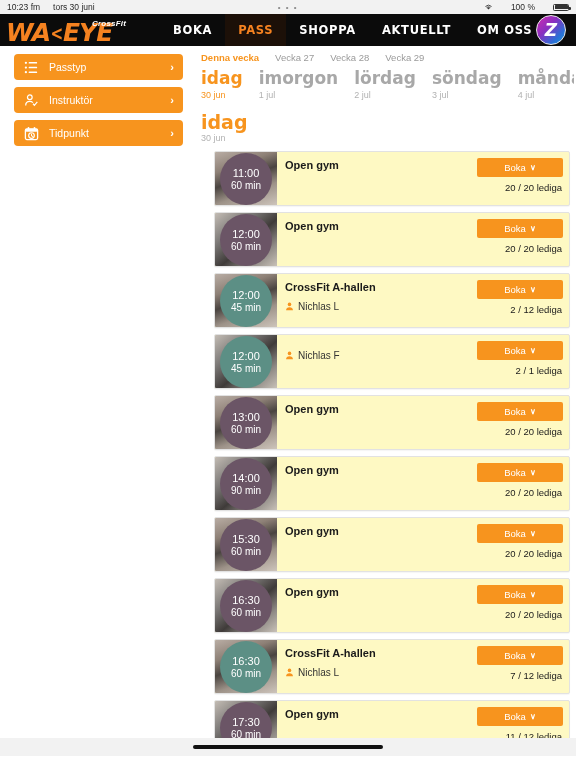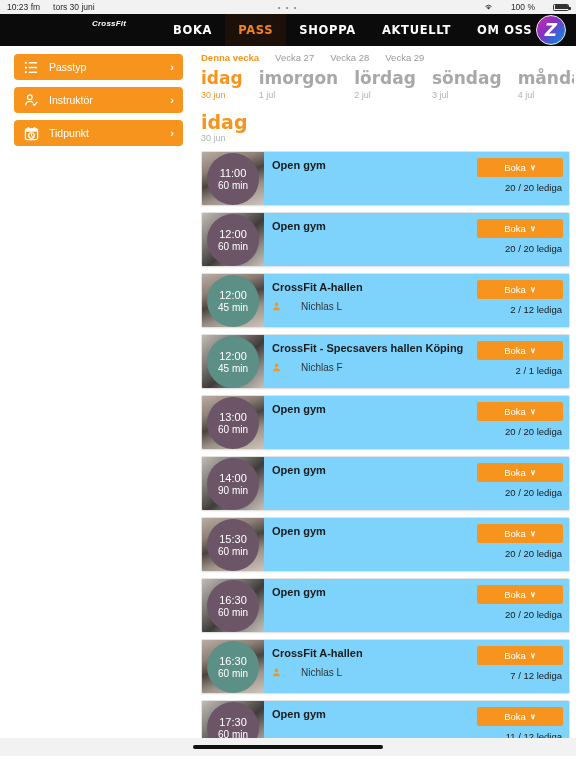--- a/index.html
+++ b/index.html
@@ -124,25 +124,26 @@
   .heading { padding: 12px 0 8px 6px; }
   .heading-title {
     font-size: 19px; font-weight: bold; color: #f7941e;
     font-family: "DejaVu Sans", sans-serif; line-height: 1.1;
   }
   .heading-sub { font-size: 9px; color: #b2b2b2; margin-top: 1px; }
 
   
   .class-list { padding: 0 4px 0 6px; }
   .class-row {
-    display: flex; background: #7dd3fc;
+    display: flex; background: #fef9c3;
     border: 1px solid #e2e2e2; border-radius: 2px;
     height: 55px; margin-bottom: 6px; position: relative;
     box-shadow: 0 1px 1px rgba(0,0,0,0.04);
     overflow: hidden;
+    margin-left: 13px;
   }
   .thumb {
     width: 62px; height: 100%; flex: 0 0 62px; position: relative;
     overflow: hidden;
   }
   .thumb-img { position: absolute; inset: 0; }
   .badge {
     position: absolute; left: 50%; top: 50%;
     transform: translate(-50%, -50%);
     width: 52px; height: 52px; border-radius: 50%;
@@ -152,21 +153,21 @@
   }
   .badge-time { font-size: 11px; }
   .badge-dur { font-size: 10px; }
 
   .row-main { flex: 1; padding: 7px 0 0 8px; min-width: 0; }
   .class-title {
     font-size: 11px; font-weight: bold; color: #1a1a1a;
     white-space: nowrap; overflow: hidden; text-overflow: ellipsis;
   }
   .instructor {
-    display: flex; align-items: center; gap: 20px; margin-top: 4px;
+    display: flex; align-items: center; gap: 4px; margin-top: 4px;
   }
   .instr-name { font-size: 10px; color: #333333; }
 
   .row-right {
     width: 92px; flex: 0 0 92px; padding: 6px 6px 0 0;
     display: flex; flex-direction: column; align-items: stretch;
   }
   .boka-btn {
     background: #f7941e; border-radius: 2px; height: 19px;
     display: flex; align-items: center; justify-content: center;
@@ -205,20 +206,25 @@
     <span>100 %</span>
     <span class="batt">
         <span class="batt-fill"></span>
       </span>
   </div>
 </div>
 
 <div class="navbar">
   <div class="logo-wrap">
     <div class="logo-crossfit">CrossFit</div>
+    <div class="logo-main">
+      <span>WA</span>
+      <span class="logo-chev">&lt;</span>
+      <span>EYE</span>
+    </div>
   </div>
   <div class="nav-items">
     <div class="nav-item">BOKA</div>
     <div class="nav-item active">PASS</div>
     <div class="nav-item">SHOPPA</div>
     <div class="nav-item">AKTUELLT</div>
     <div class="nav-item">OM OSS</div>
   </div>
   <div class="avatar">Z</div>
 </div>
@@ -377,21 +383,20 @@
         </div>
         <div class="class-row">
     <div class="thumb">
       <div class="thumb-img" style="background:linear-gradient(140deg,#c3bcb4 0%,#7d7a78 30%,#3f3b39 55%,#8f8a85 78%,#c8c1b8 100%)"></div>
       <div class="badge" style="background:#5c8f85">
         <span class="badge-time">12:00</span>
         <span class="badge-dur">45 min</span>
       </div>
     </div>
     <div class="row-main">
-      <div class="class-title">CrossFit - Specsavers hallen Köping</div>
 
       <div class="instructor">
         <span>
           <svg viewBox="0 0 12 12" width="9" height="9" fill="#f7941e">
             <circle cx="6" cy="3.2" r="2.4"></circle>
             <path d="M1.4 11c0-2.3 2-3.9 4.6-3.9S10.6 8.7 10.6 11z"></path>
           </svg>
         </span>
         <span class="instr-name">Nichlas F</span>
       </div>

